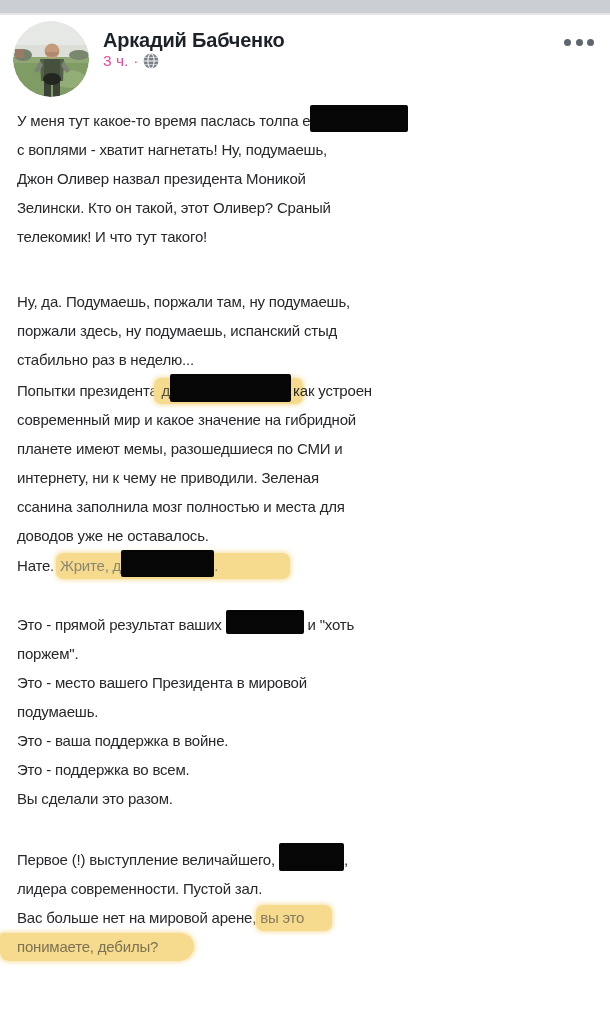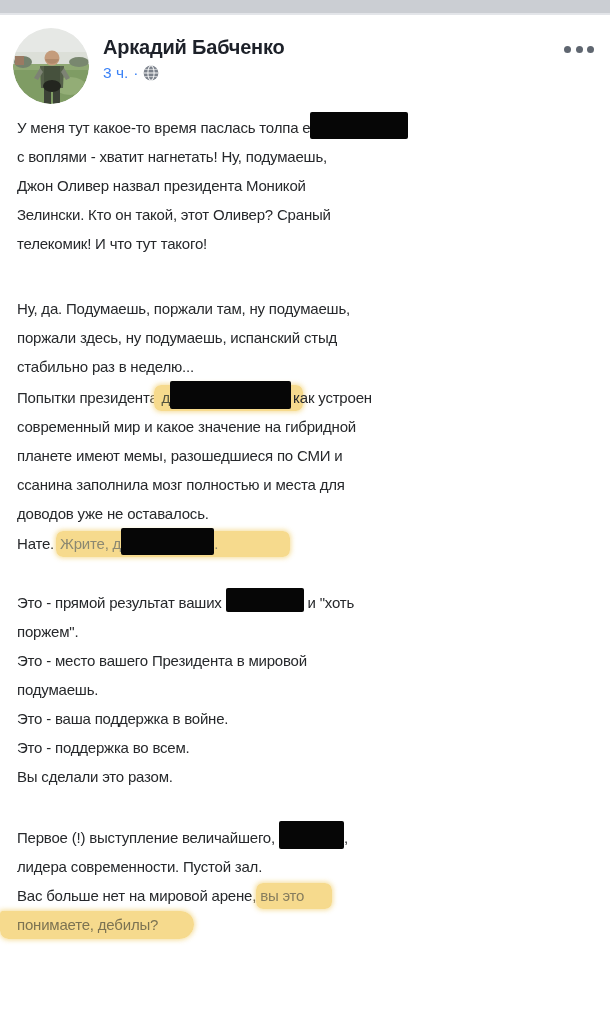--- a/index.html
+++ b/index.html
@@ -2,26 +2,26 @@
 <html lang="ru"><head>
 <meta charset="utf-8">
 <style>
   html,body{margin:0;padding:0;}
   body{
     width:610px;height:1031px;overflow:hidden;background:#ffffff;
     font-family:"Liberation Sans",sans-serif;
     -webkit-font-smoothing:antialiased;
   }
   .top-bar{height:13px;background:#cbced3;border-bottom:2px solid #e3e5e9;}
-  .post-header{display:flex;align-items:flex-start;padding:13px 16px 0 13px;}
+  .post-header{display:flex;align-items:flex-start;padding:6px 16px 0 13px;}
   .avatar{width:76px;height:76px;border-radius:50%;overflow:hidden;flex:0 0 auto;
     box-shadow:0 0 0 1px rgba(0,0,0,.06) inset;cursor:pointer;}
   .header-info{margin-left:14px;padding-top:8px;}
   .author-name{font-size:20px;font-weight:700;color:#1d2129;letter-spacing:-.2px;cursor:pointer;}
-  .time-row{margin-top:5px;display:flex;align-items:center;color:#3b82f6;font-size:15.5px;}
+  .time-row{display:flex;align-items:center;color:#ec4899;font-size:15.5px;}
   .time-row .sep{margin:0 5px;}
   .globe{display:inline-block;vertical-align:middle;}
   .menu-dots{margin-left:auto;padding-top:18px;display:flex;gap:4.5px;cursor:pointer;}
   .menu-dots i{width:7px;height:7px;border-radius:50%;background:#5f6670;display:block;}
   .post-body{padding:8px 14px 0 17px;font-size:15px;line-height:29px;color:#26282b;letter-spacing:-.2px;}
   .para{margin:0 0 30px 0;}
   .para.p1{margin-bottom:36px;}
   .para.p4{margin-bottom:0;}
   .ln{white-space:pre-wrap;}
   .redact{display:inline-block;background:#060606;border-radius:2px;vertical-align:-6px;}
@@ -103,20 +103,21 @@
     <div class="ln">телекомик! И что тут такого!</div>
   </div>
 
   <div class="para">
     <div class="ln">Ну, да. Подумаешь, поржали там, ну подумаешь,</div>
     <div class="ln">поржали здесь, ну подумаешь, испанский стыд</div>
     <div class="ln">стабильно раз в неделю...</div>
     <div class="ln"><span>Попытки президента </span><span class="hl hl-mid"><span>д</span><span class="redact r2"></span></span><span>как устроен</span></div>
     <div class="ln">современный мир и какое значение на гибридной</div>
     <div class="ln">планете имеют мемы, разошедшиеся по СМИ и</div>
+    <div class="ln">интернету, ни к чему не приводили. Зеленая</div>
     <div class="ln">ссанина заполнила мозг полностью и места для</div>
     <div class="ln">доводов уже не оставалось.</div>
     <div class="ln"><span>Нате. </span><span class="hl hl-zhrite"><span>Жрите, д</span><span class="redact r5"></span><span>.</span></span></div>
   </div>
 
   <div class="para">
     <div class="ln"><span>Это - прямой результат ваших </span><span class="redact r3"></span><span> и "хоть</span></div>
     <div class="ln">поржем".</div>
     <div class="ln">Это - место вашего Президента в мировой</div>
     <div class="ln">подумаешь.</div>

